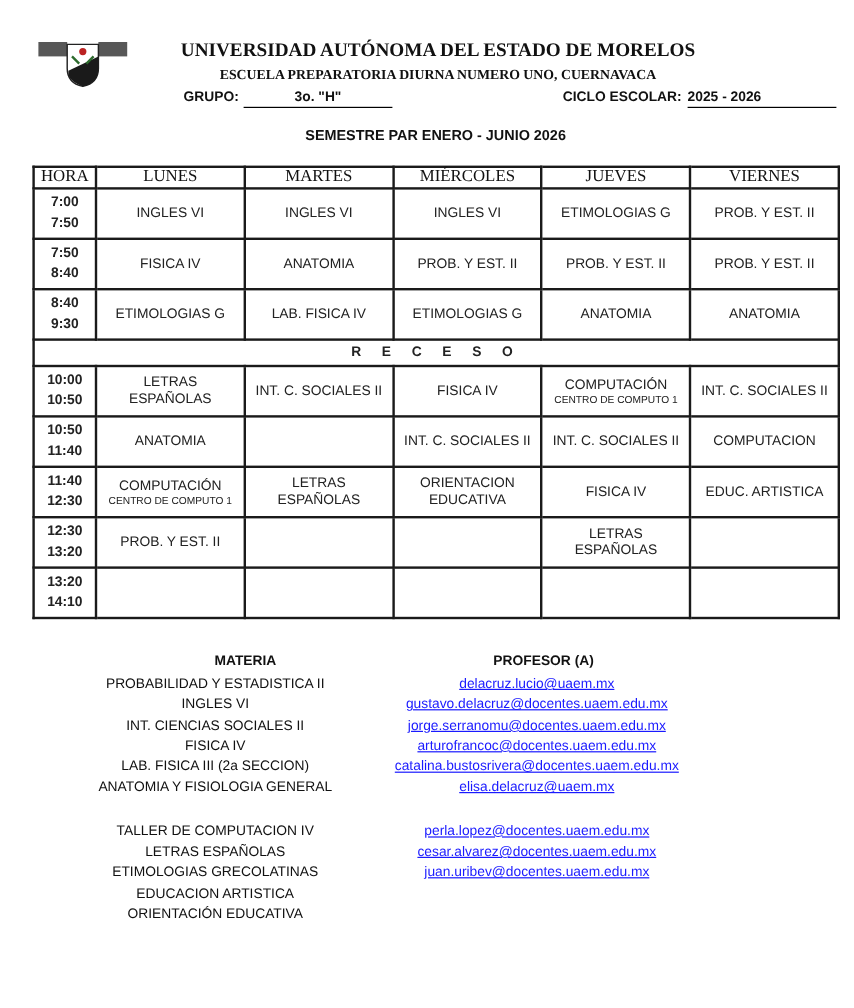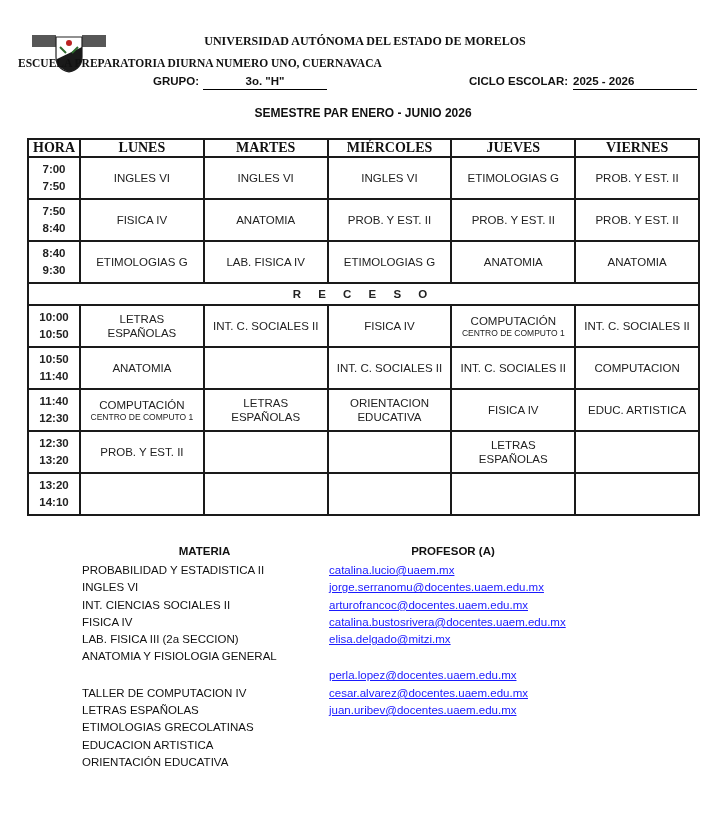--- a/index.html
+++ b/index.html
@@ -1,43 +1,43 @@
 <!DOCTYPE html>
 <html><head>
 <meta charset="utf-8">
 <style>
   html, body { margin: 0; padding: 0; background: #ffffff; }
   body { width: 712px; height: 840px; position: relative; overflow: hidden; font-family: "Liberation Sans", sans-serif; color: #111; }
   .abs { position: absolute; }
   .serif { font-family: "Liberation Serif", serif; font-weight: bold; }
   .logo { left: 30px; top: 33px; width: 78px; height: 40px; }
-  .uni-title { left: 0; width: 712px; top: 34px; text-align: center; font-size: 12px; padding-left: 18px; box-sizing: border-box; }
-  .school-title { left: 0; width: 712px; top: 57px; text-align: left; font-size: 11.5px; padding-left: 18px; box-sizing: border-box; }
+  .uni-title { left: 0; width: 712px; top: 34px; text-align: center; font-size: 16px; padding-left: 18px; box-sizing: border-box; }
+  .school-title { left: 0; width: 712px; top: 57px; text-align: center; font-size: 11.5px; padding-left: 18px; box-sizing: border-box; }
   .lbl { font-size: 11.5px; font-weight: bold; }
   .grupo-label { left: 153px; top: 75px; }
   .grupo-value { left: 203px; top: 75px; width: 124px; text-align: center; border-bottom: 1.5px solid #000; padding-bottom: 2px; }
   .ciclo-label { left: 469px; top: 75px; }
   .ciclo-value { left: 573px; top: 75px; width: 124px; text-align: left; border-bottom: 1.5px solid #000; padding-bottom: 2px; }
   .semester { left: 0; width: 712px; top: 106px; text-align: center; font-size: 12px; font-weight: bold; padding-left: 14px; box-sizing: border-box; }
 
   table.sched { position: absolute; left: 27px; top: 138px; width: 671px; border-collapse: collapse; table-layout: fixed; }
   table.sched th, table.sched td { border: 2px solid #1a1a1a; text-align: center; vertical-align: middle; padding: 0; }
-  table.sched th { font-family: "Liberation Serif", serif; font-weight: bold; font-size: 14px; height: 16px; line-height: 16px; }
+  table.sched th { font-family: "Liberation Serif", serif; font-weight: normal; font-size: 14px; height: 16px; line-height: 16px; }
   table.sched td { font-size: 11.5px; height: 40px; line-height: 14px; color: #222; }
   table.sched td.hora { font-weight: bold; font-size: 11.5px; line-height: 17px; }
   table.sched td .sub { display: block; font-size: 8.5px; line-height: 11px; }
   table.sched tr.receso td { height: 20px; font-weight: bold; font-size: 11.5px; letter-spacing: 7px; }
 
   .col-hora { width: 52px; }
   .col-day { width: 123.8px; }
 
   .legend-head { font-size: 11.5px; font-weight: bold; }
   .mat-head { left: 82px; width: 245px; top: 545px; text-align: center; }
   .prof-head { left: 328px; width: 250px; top: 545px; text-align: center; }
-  .list { font-size: 11.5px; line-height: 17.3px; }
+  .list { font-size: 11.5px; line-height: 17.3px; text-align: center; }
   .mat-list { left: 82px; top: 562px; }
   .prof-list { left: 329px; top: 562px; }
   .list .gap { height: 19px; }
   .email { color: #1a1aff; text-decoration: underline; cursor: pointer; }
 </style>
 </head>
 <body>
 
 <div class="abs logo">
   <svg width="78" height="40" viewBox="0 0 78 40">
@@ -266,22 +266,23 @@
     <div>LAB. FISICA III (2a SECCION)</div>
     <div>ANATOMIA Y FISIOLOGIA GENERAL</div>
     <div class="gap"></div>
     <div>TALLER DE COMPUTACION IV</div>
     <div>LETRAS ESPAÑOLAS</div>
     <div>ETIMOLOGIAS GRECOLATINAS</div>
     <div>EDUCACION ARTISTICA</div>
     <div>ORIENTACIÓN EDUCATIVA</div>
   </div>
 <div class="abs list prof-list" id="prof-list">
-    <div><a class="email">catalina.lucio@uaem.mx</a></div>
+    <div><a class="email">delacruz.lucio@uaem.mx</a></div>
+    <div><a class="email">gustavo.delacruz@docentes.uaem.edu.mx</a></div>
     <div><a class="email">jorge.serranomu@docentes.uaem.edu.mx</a></div>
     <div><a class="email">arturofrancoc@docentes.uaem.edu.mx</a></div>
     <div><a class="email">catalina.bustosrivera@docentes.uaem.edu.mx</a></div>
-    <div><a class="email">elisa.delgado@mitzi.mx</a></div>
+    <div><a class="email">elisa.delacruz@uaem.mx</a></div>
     <div class="gap"></div>
     <div><a class="email">perla.lopez@docentes.uaem.edu.mx</a></div>
     <div><a class="email">cesar.alvarez@docentes.uaem.edu.mx</a></div>
     <div><a class="email">juan.uribev@docentes.uaem.edu.mx</a></div>
   </div>
 
 </body></html>

